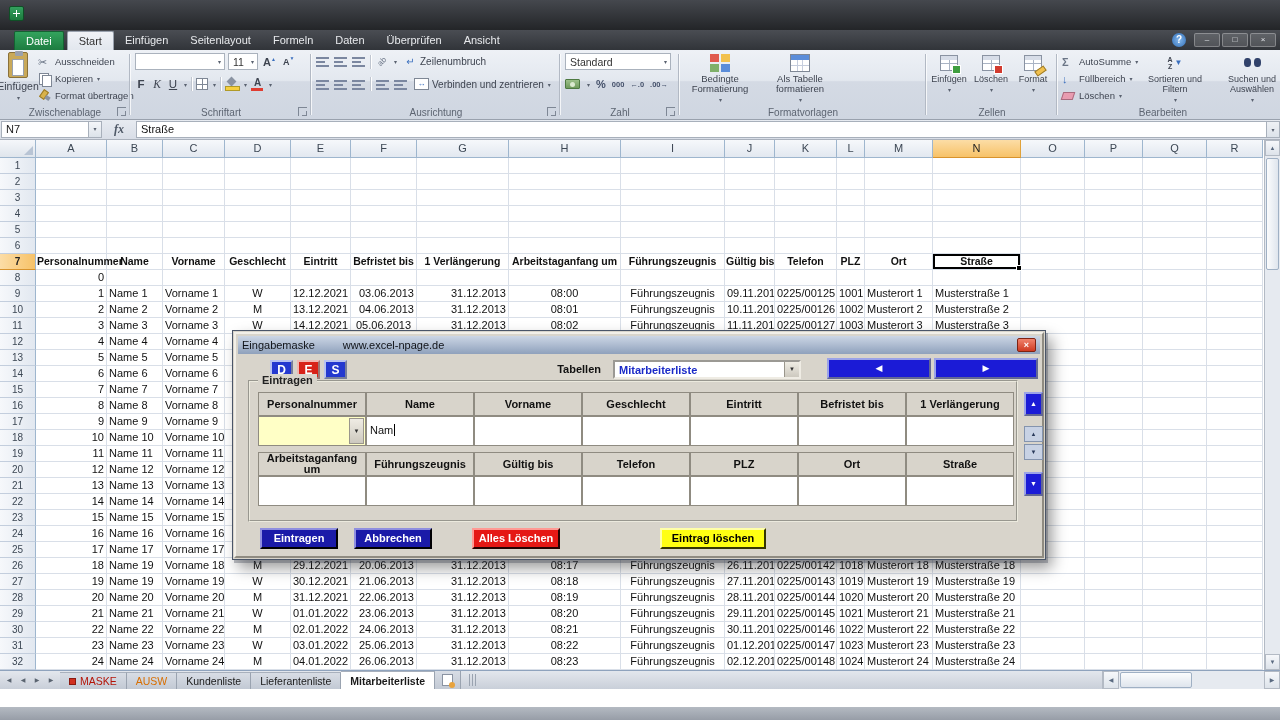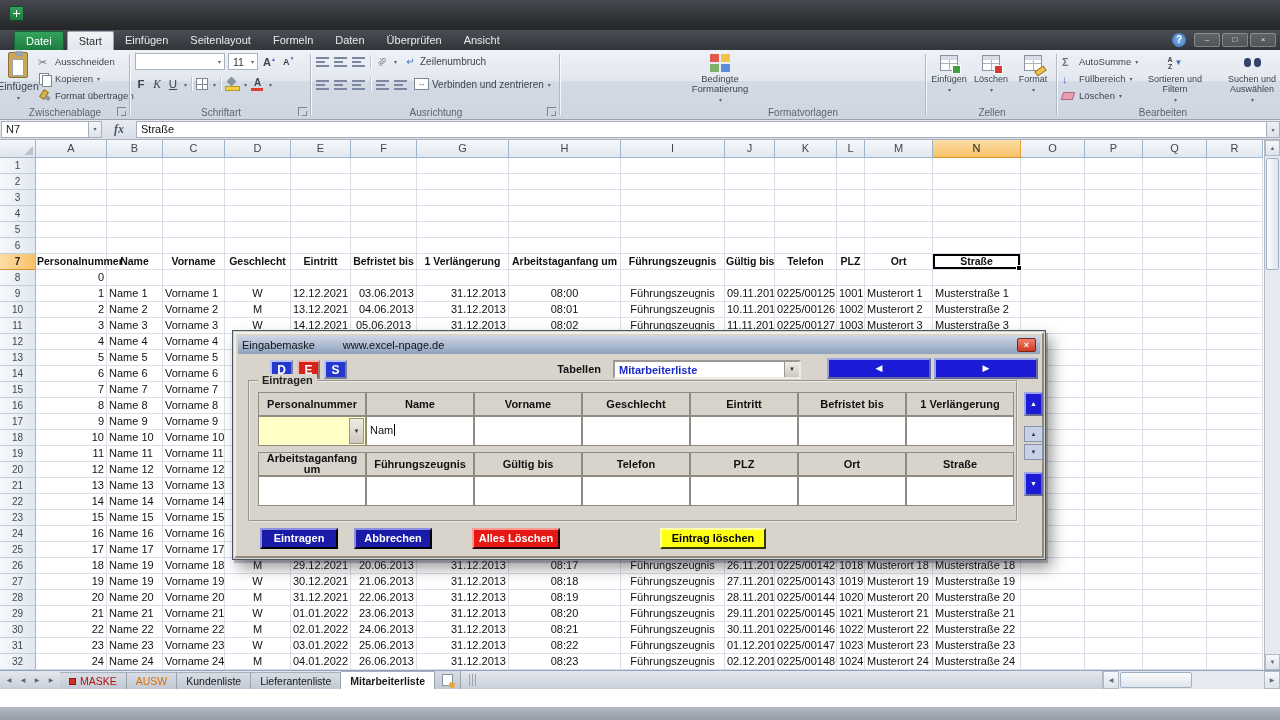--- a/index.html
+++ b/index.html
@@ -309,27 +309,53 @@
             <span class="i-merge">↔</span>
             <span>Verbinden und zentrieren</span>
             <span class="dd">▾</span>
           </span>
       </div>
       <div class="glabel"><span>Ausrichtung</span></div>
       <div class="launcher"></div>
       <div class="gsep"></div>
     </div>
 
+    <div class="group" style="left:561px;width:118px">
+      <div class="frow1">
+        <div class="selbox" style="width:106px">
+            <span>Standard</span>
+            <span class="dd">▾</span>
+          </div>
+      </div>
+      <div class="frow2" style="gap:6px;">
+        <span class="i-money"></span>
+          <span class="dd">▾</span>
+        <span class="tin" style="font-size:11px;">%</span>
+        <span class="tin">000</span>
+        <span class="tin">←.0</span>
+        <span class="tin">.00→</span>
+      </div>
+      <div class="glabel"><span>Zahl</span></div>
+      <div class="launcher"></div>
+      <div class="gsep"></div>
+    </div>
 
     <div class="group" style="left:680px;width:246px">
       <div class="bbtn" style="left:2px;width:76px">
         <span class="bicon">
             <span class="i-cond"></span>
           </span>
         <span>Bedingte Formatierung</span>
+        <span class="dd">▾</span>
+      </div>
+      <div class="bbtn" style="left:80px;width:80px">
+        <span class="bicon">
+            <span class="i-table"></span>
+          </span>
+        <span>Als Tabelle formatieren</span>
         <span class="dd">▾</span>
       </div>
       <div class="glabel"><span>Formatvorlagen</span></div>
       <div class="gsep"></div>
     </div>
 
     <div class="group" style="left:927px;width:130px">
       <div class="bbtn" style="left:2px;width:40px;font-size:9px;">
         <span class="bicon">
             <span class="i-cells ins"></span>

